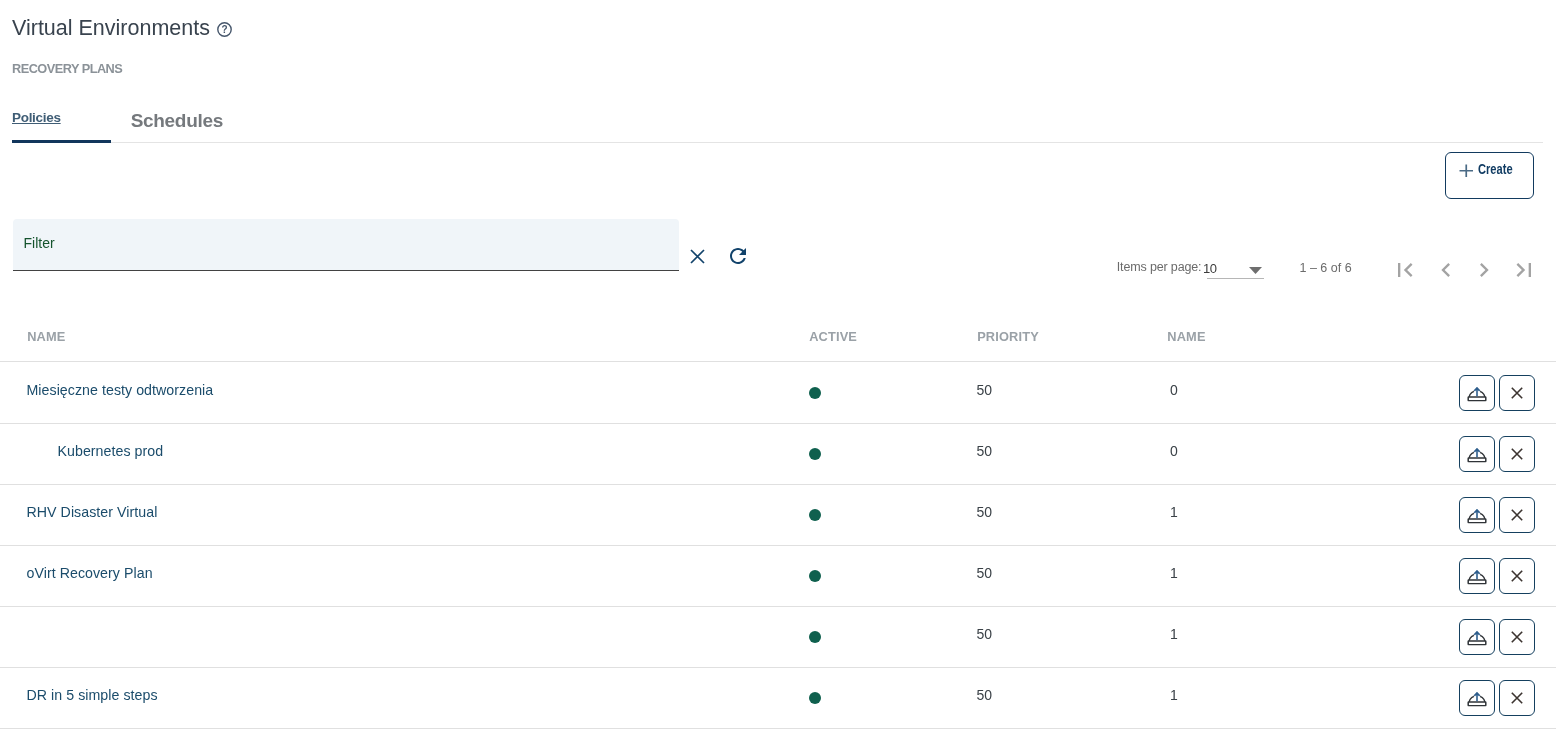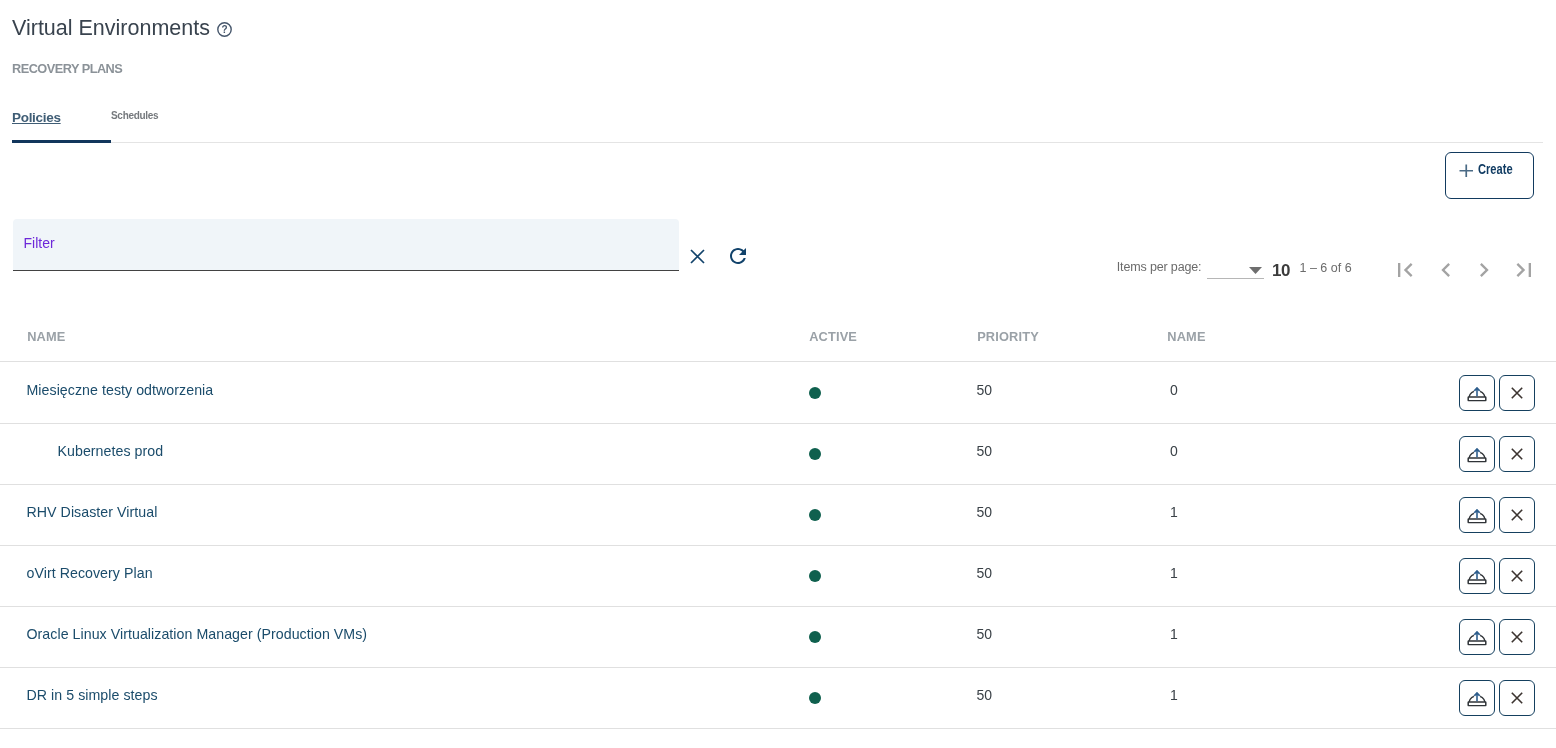--- a/index.html
+++ b/index.html
@@ -22,42 +22,42 @@
   <svg class="abs" style="left:216.5px; top:22px;" width="15" height="15" viewBox="0 0 15 15">
     <circle cx="7.5" cy="7.5" r="6.7" fill="none" stroke="#46566b" stroke-width="1.4"></circle>
     <text x="7.5" y="11.2" text-anchor="middle" font-size="10" font-weight="bold" font-family="Liberation Sans" fill="#46566b">?</text>
   </svg>
 
   <div class="abs" style="left:12px; top:61.3px; font-size:13.4px; font-weight:bold; color:#8b9298; letter-spacing:-0.55px; transform:scaleX(0.952); transform-origin:0 0;">RECOVERY PLANS</div>
 
   <div class="abs" style="left:12px; top:142.2px; width:1531px; height:1px; background:#e4e4e4;"></div>
   <div class="abs" style="left:12px; top:140.2px; width:99px; height:3px; background:#12365c;"></div>
   <div class="abs" style="left:12px; top:109.8px; width:99px; text-align:left; font-size:13.5px; font-weight:bold; letter-spacing:-0.3px; color:#3f5d75; text-decoration:underline;">Policies</div>
-  <div class="abs" style="left:111px; top:109.8px; width:112px; text-align:left; font-size:10px; font-weight:bold; letter-spacing:-0.3px; color:#75797d;">Schedules</div>
+  <div class="abs" style="left:111px; top:109.8px; width:112px; text-align:right; font-size:19px; font-weight:bold; letter-spacing:-0.3px; color:#75797d;">Schedules</div>
 
   <div class="abs" style="left:1444.5px; top:152.1px; width:89.5px; height:47px; border:1.8px solid #123a5e; border-radius:6px;">
     <svg style="position:absolute; left:13.5px; top:10.8px;" width="14.5" height="13.5" viewBox="0 0 14.5 13.5">
       <path d="M7.25 0.5 V13 M0.5 6.75 H14" stroke="#4a6a85" stroke-width="1.7" fill="none"></path>
     </svg>
     <div style="position:absolute; left:32.6px; top:7.4px; font-size:15px; font-weight:bold; color:#113c63; transform:scaleX(0.74); transform-origin:0 0;">Create</div>
   </div>
 
   <div class="abs" style="left:13px; top:219px; width:665.5px; height:51.5px; background:#f0f5f9; border-radius:4px 4px 0 0; border-bottom:1.5px solid #424242;"></div>
-  <div class="abs" style="left:23.5px; top:235.1px; font-size:14px; color:#6d28d9;">Filter</div>
+  <div class="abs" style="left:23.5px; top:235.1px; font-size:14px; color:#14532d;">Filter</div>
 
   <svg class="abs" style="left:690px; top:248.5px;" width="15" height="15" viewBox="0 0 15 15">
     <path d="M1 1 L14 14 M14 1 L1 14" stroke="#12436b" stroke-width="1.7" fill="none"></path>
   </svg>
 
   <svg class="abs" style="left:726px; top:243.5px;" width="24" height="24" viewBox="0 0 24 24">
     <path fill="#12436b" d="M17.65 6.35C16.2 4.9 14.21 4 12 4c-4.42 0-7.99 3.58-8 8s3.57 8 8 8c3.73 0 6.84-2.55 7.73-6h-2.08c-.82 2.33-3.04 4-5.65 4-3.31 0-6-2.69-6-6s2.69-6 6-6c1.66 0 3.14.69 4.22 1.78L13 11h7V4l-2.35 2.35z"></path>
   </svg>
 
   <div class="abs" style="left:1116.8px; top:260px; font-size:12.5px; color:#6b6b6b; letter-spacing:-0.15px;">Items per page:</div>
-  <div class="abs" style="left:1272px; top:260.8px; font-size:17px; color:#3c3c3c; letter-spacing:-0.4px;font-weight:bold;">10</div>
+  <div class="abs" style="left:1203px; top:260.8px; font-size:13px; color:#3c3c3c; letter-spacing:-0.4px;">10</div>
   <svg class="abs" style="left:1248.5px; top:266.5px;" width="13" height="7" viewBox="0 0 13 7">
     <path d="M0 0 L13 0 L6.5 7 Z" fill="#6e6e6e"></path>
   </svg>
   <div class="abs" style="left:1207px; top:278px; width:56.5px; height:1.3px; background:#b6b6b6;"></div>
   <div class="abs" style="left:1299.5px; top:261.3px; font-size:12.5px; color:#6b6b6b;">1 – 6 of 6</div>
 
   <svg class="abs" style="left:1391px; top:255.8px;" width="28" height="28" viewBox="0 0 24 24">
     <path fill="#a3a3a3" d="M18.41 16.59L13.82 12l4.59-4.59L17 6l-6 6 6 6zM6 6h2v12H6z"></path>
   </svg>
   <svg class="abs" style="left:1432px; top:255.8px;" width="28" height="28" viewBox="0 0 24 24">
@@ -141,21 +141,20 @@
       <rect x="1.2" y="10.4" width="17.6" height="3.9" rx="0.6" fill="#fff" stroke="#2f3337" stroke-width="1.5"></rect>
       <path d="M10 9.8 V1.6 M7.3 4.4 L10 1.4 L12.7 4.4" fill="none" stroke="#2d5d8c" stroke-width="1.6"></path>
     </svg>
     </div>
   <div class="actbtn" style="left:1499.2px; top:558.1px;">
       <svg width="12" height="12" viewBox="0 0 12 12">
       <path d="M0.8 0.8 L11.2 11.2 M11.2 0.8 L0.8 11.2" stroke="#3c3430" stroke-width="1.6" fill="none"></path>
     </svg>
     </div>
   <div class="sep" style="top:605.5px;"></div>
-  <div class="abs rowlink" style="left:26.5px; top:626.1px;">Oracle Linux Virtualization Manager (Production VMs)</div>
   <div class="dot" style="left:808.7px; top:630.6px;"></div>
   <div class="abs num" style="left:976.5px; top:626.2px;">50</div>
   <div class="abs num" style="left:1170px; top:626.2px;">1</div>
   <div class="actbtn" style="left:1459px; top:619.1px;">
       <svg width="20" height="15" viewBox="0 0 20 15" style="margin-top:1px;">
       <path d="M2.1 10.4 A 8 7.3 0 0 1 17.9 10.4" fill="none" stroke="#2f3337" stroke-width="1.5"></path>
       <rect x="6.9" y="0" width="6.2" height="8.6" fill="#fff" stroke="none"></rect>
       <rect x="1.2" y="10.4" width="17.6" height="3.9" rx="0.6" fill="#fff" stroke="#2f3337" stroke-width="1.5"></rect>
       <path d="M10 9.8 V1.6 M7.3 4.4 L10 1.4 L12.7 4.4" fill="none" stroke="#2d5d8c" stroke-width="1.6"></path>
     </svg>

